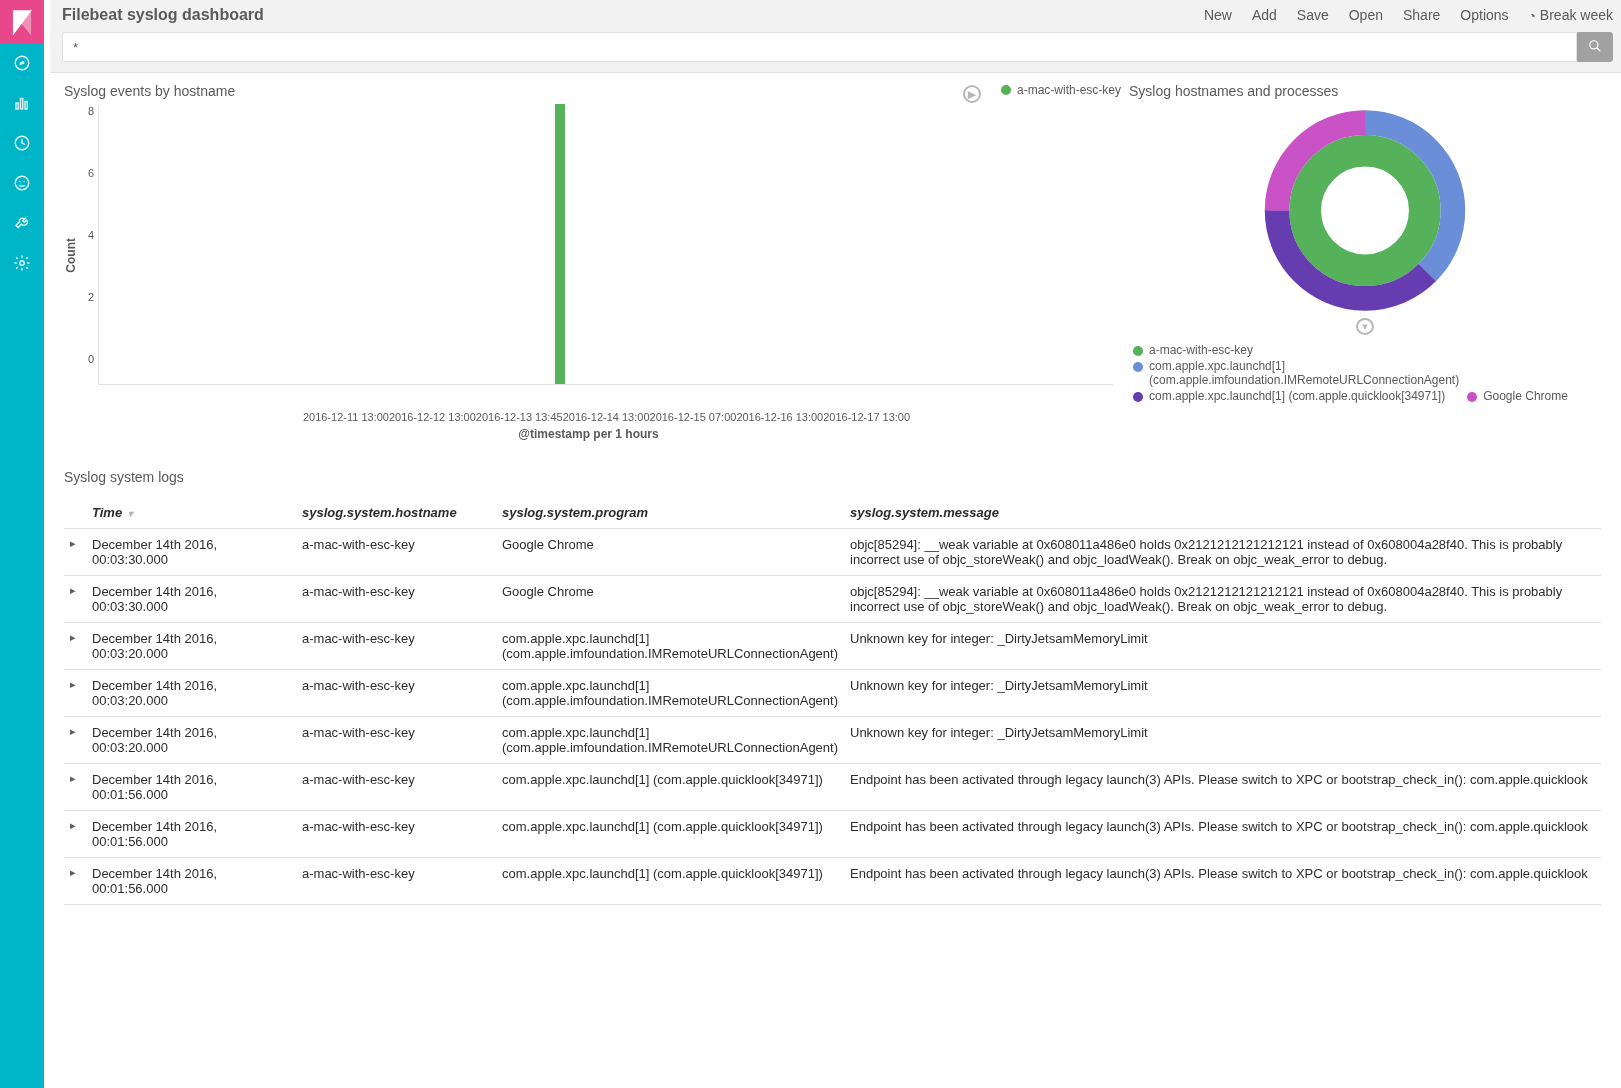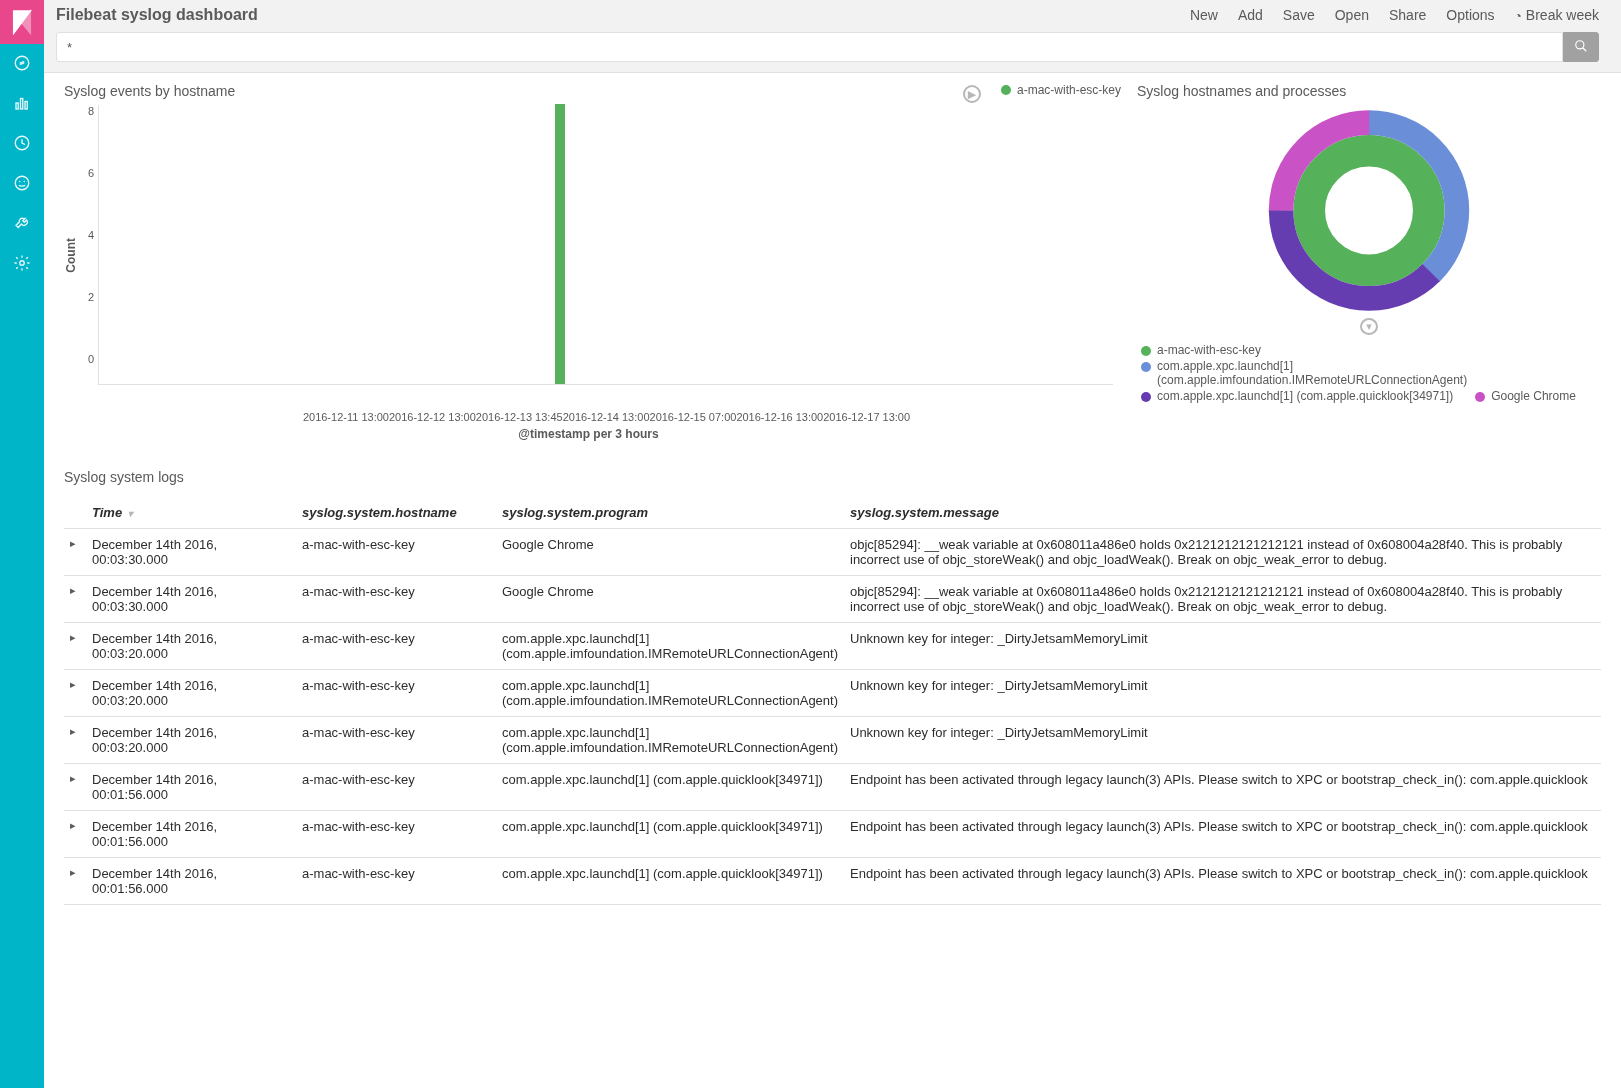--- a/index.html
+++ b/index.html
@@ -37,21 +37,22 @@
     color:rgba(255,255,255,0.9); cursor:pointer;
   }
   .sidebar svg { stroke:currentColor; fill:none; stroke-width:1.8; }
 
   
   .main { margin-left:44px; height:100%; display:flex; flex-direction:column; }
 
   .topbar {
     background:var(--topbar-bg);
     border-bottom:1px solid var(--kb-border);
-    padding:6px 22px 10px 12px;
+    padding:6px 8px 10px 12px;
+    margin-left:6px;
   }
   .topbar-row1 { display:flex; align-items:center; justify-content:space-between; }
   .dash-title { font-size:16px; font-weight:600; color:var(--kb-gray-text); }
   .top-actions { display:flex; gap:20px; align-items:center; }
   .top-action { color:var(--kb-gray-text); cursor:pointer; font-size:14px; }
   .top-action .clock { margin-right:4px; font-size:12px; }
 
   .querybar { display:flex; margin-top:8px; }
   .querybar input {
     flex:1 1 auto; height:30px; border:1px solid var(--kb-border);
@@ -61,21 +62,21 @@
   .querybar .search-btn {
     width:36px; height:30px; background:#a1a1a1; border:1px solid #a1a1a1;
     border-radius:0 3px 3px 0; color:#fff; display:flex; align-items:center; justify-content:center;
     cursor:pointer;
   }
   .querybar .search-btn svg { stroke:#fff; fill:none; stroke-width:2; }
 
   .content { flex:1 1 auto; overflow:auto; padding:4px 12px 20px 12px; }
 
   
-  .panels-row { display:flex; gap:8px; }
+  .panels-row { display:flex; gap:0; }
   .panel { position:relative; background:var(--panel-bg); padding:4px 8px; }
   .panel .panel-title { color:var(--kb-gray-text); font-size:14px; font-weight:500; margin:2px 0 6px 0; }
 
   
   .bar-panel { flex:0 0 1065px; }
   .chart-wrap { position:relative; height:300px; display:flex; }
   .y-axis-title { writing-mode: vertical-rl; transform:rotate(180deg); font-size:12px; color:var(--kb-gray-text); font-weight:600; align-self:center; margin-right:4px; }
   .y-ticks { display:flex; flex-direction:column; justify-content:space-between; padding:0 4px 20px 0; height:280px; }
   .y-tick { font-size:11px; color:var(--kb-gray-text); text-align:right; min-width:12px; }
   .plot { flex:1 1 auto; position:relative; border-left:1px solid var(--kb-border); border-bottom:1px solid var(--kb-border); height:280px; }
@@ -220,21 +221,21 @@
         </div>
         <div class="x-ticks" id="x-ticks">
             <div>2016-12-11 13:00</div>
             <div>2016-12-12 13:00</div>
             <div>2016-12-13 13:45</div>
             <div>2016-12-14 13:00</div>
             <div>2016-12-15 07:00</div>
             <div>2016-12-16 13:00</div>
             <div>2016-12-17 13:00</div>
           </div>
-        <div class="x-axis-title">@timestamp per 3 hours</div>
+        <div class="x-axis-title">@timestamp per 1 hours</div>
       </div>
 
       <div class="panel donut-panel">
         <div class="panel-title">Syslog hostnames and processes</div>
         <div class="donut-wrap">
           <svg class="donut-svg" viewBox="0 0 120 120" id="donut-svg">
               <circle cx="60" cy="60" r="34" stroke="#56b15b" stroke-width="18" stroke-dasharray="213.62830044410595 0" transform="rotate(-90 60 60)"></circle>
               <circle cx="60" cy="60" r="50" stroke="#6a8ed8" stroke-width="14" stroke-dasharray="117.80972450961724 196.34954084936209" transform="rotate(-90 60 60)"></circle>
               <circle cx="60" cy="60" r="50" stroke="#663db1" stroke-width="14" stroke-dasharray="117.80972450961724 196.34954084936209" transform="rotate(45 60 60)"></circle>
               <circle cx="60" cy="60" r="50" stroke="#c952c7" stroke-width="14" stroke-dasharray="78.53981633974483 235.61944901923448" transform="rotate(180 60 60)"></circle>

